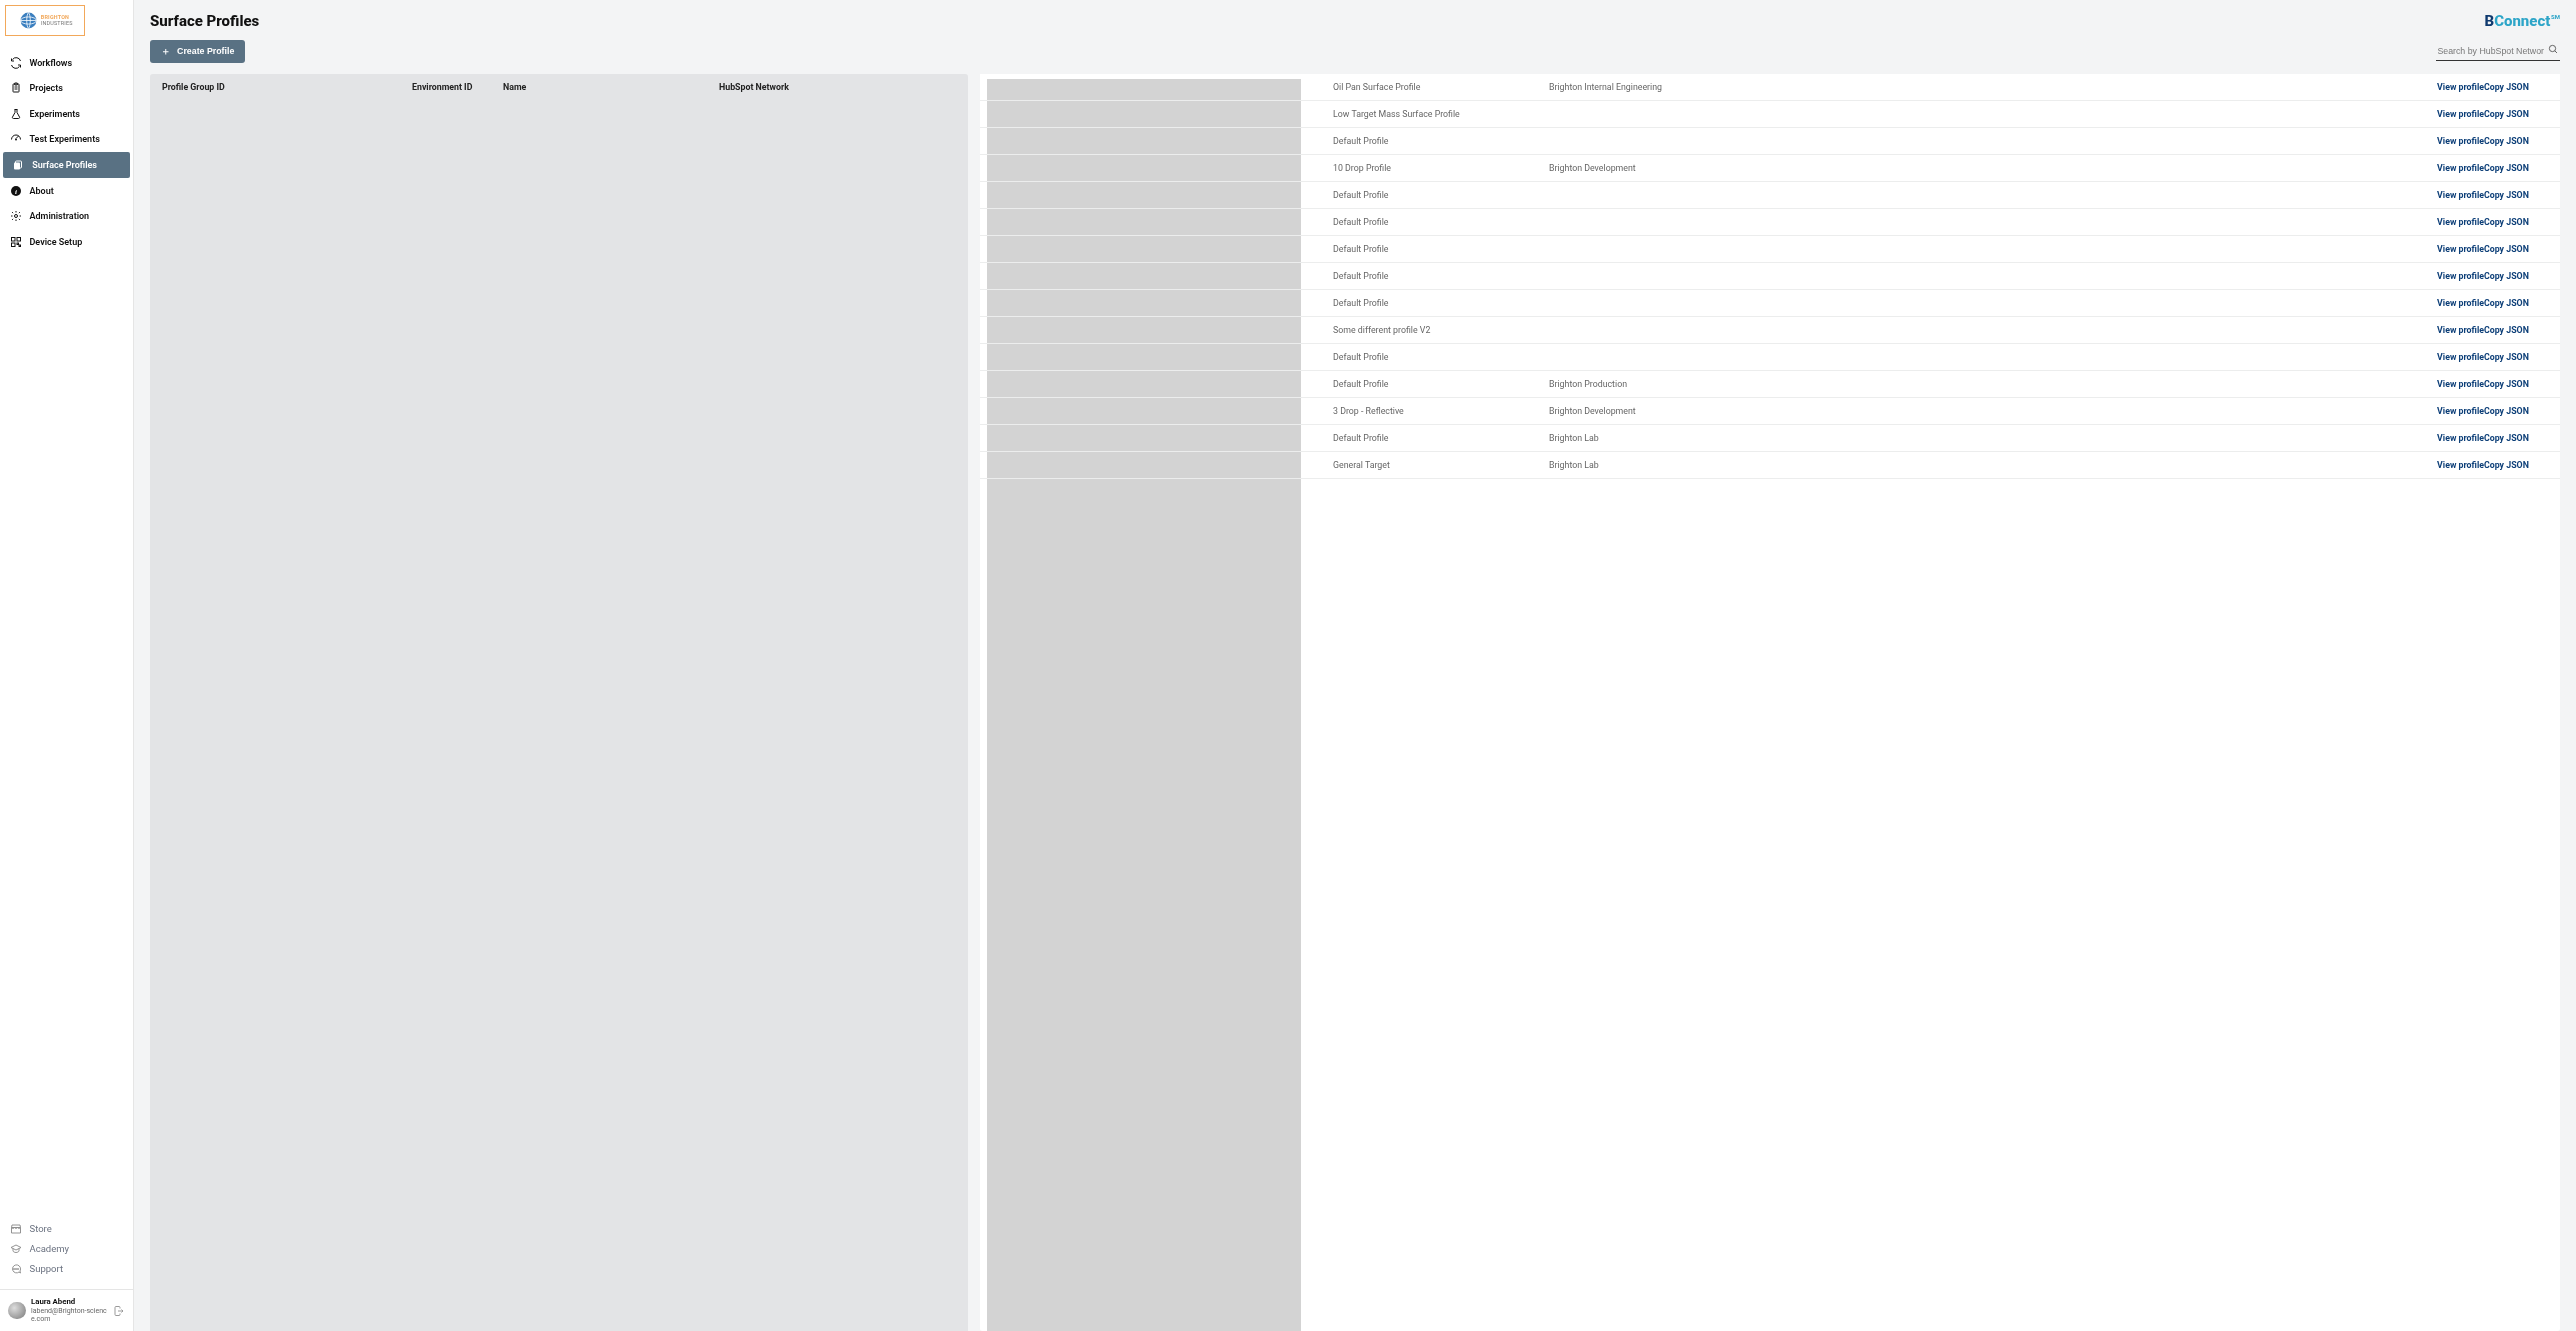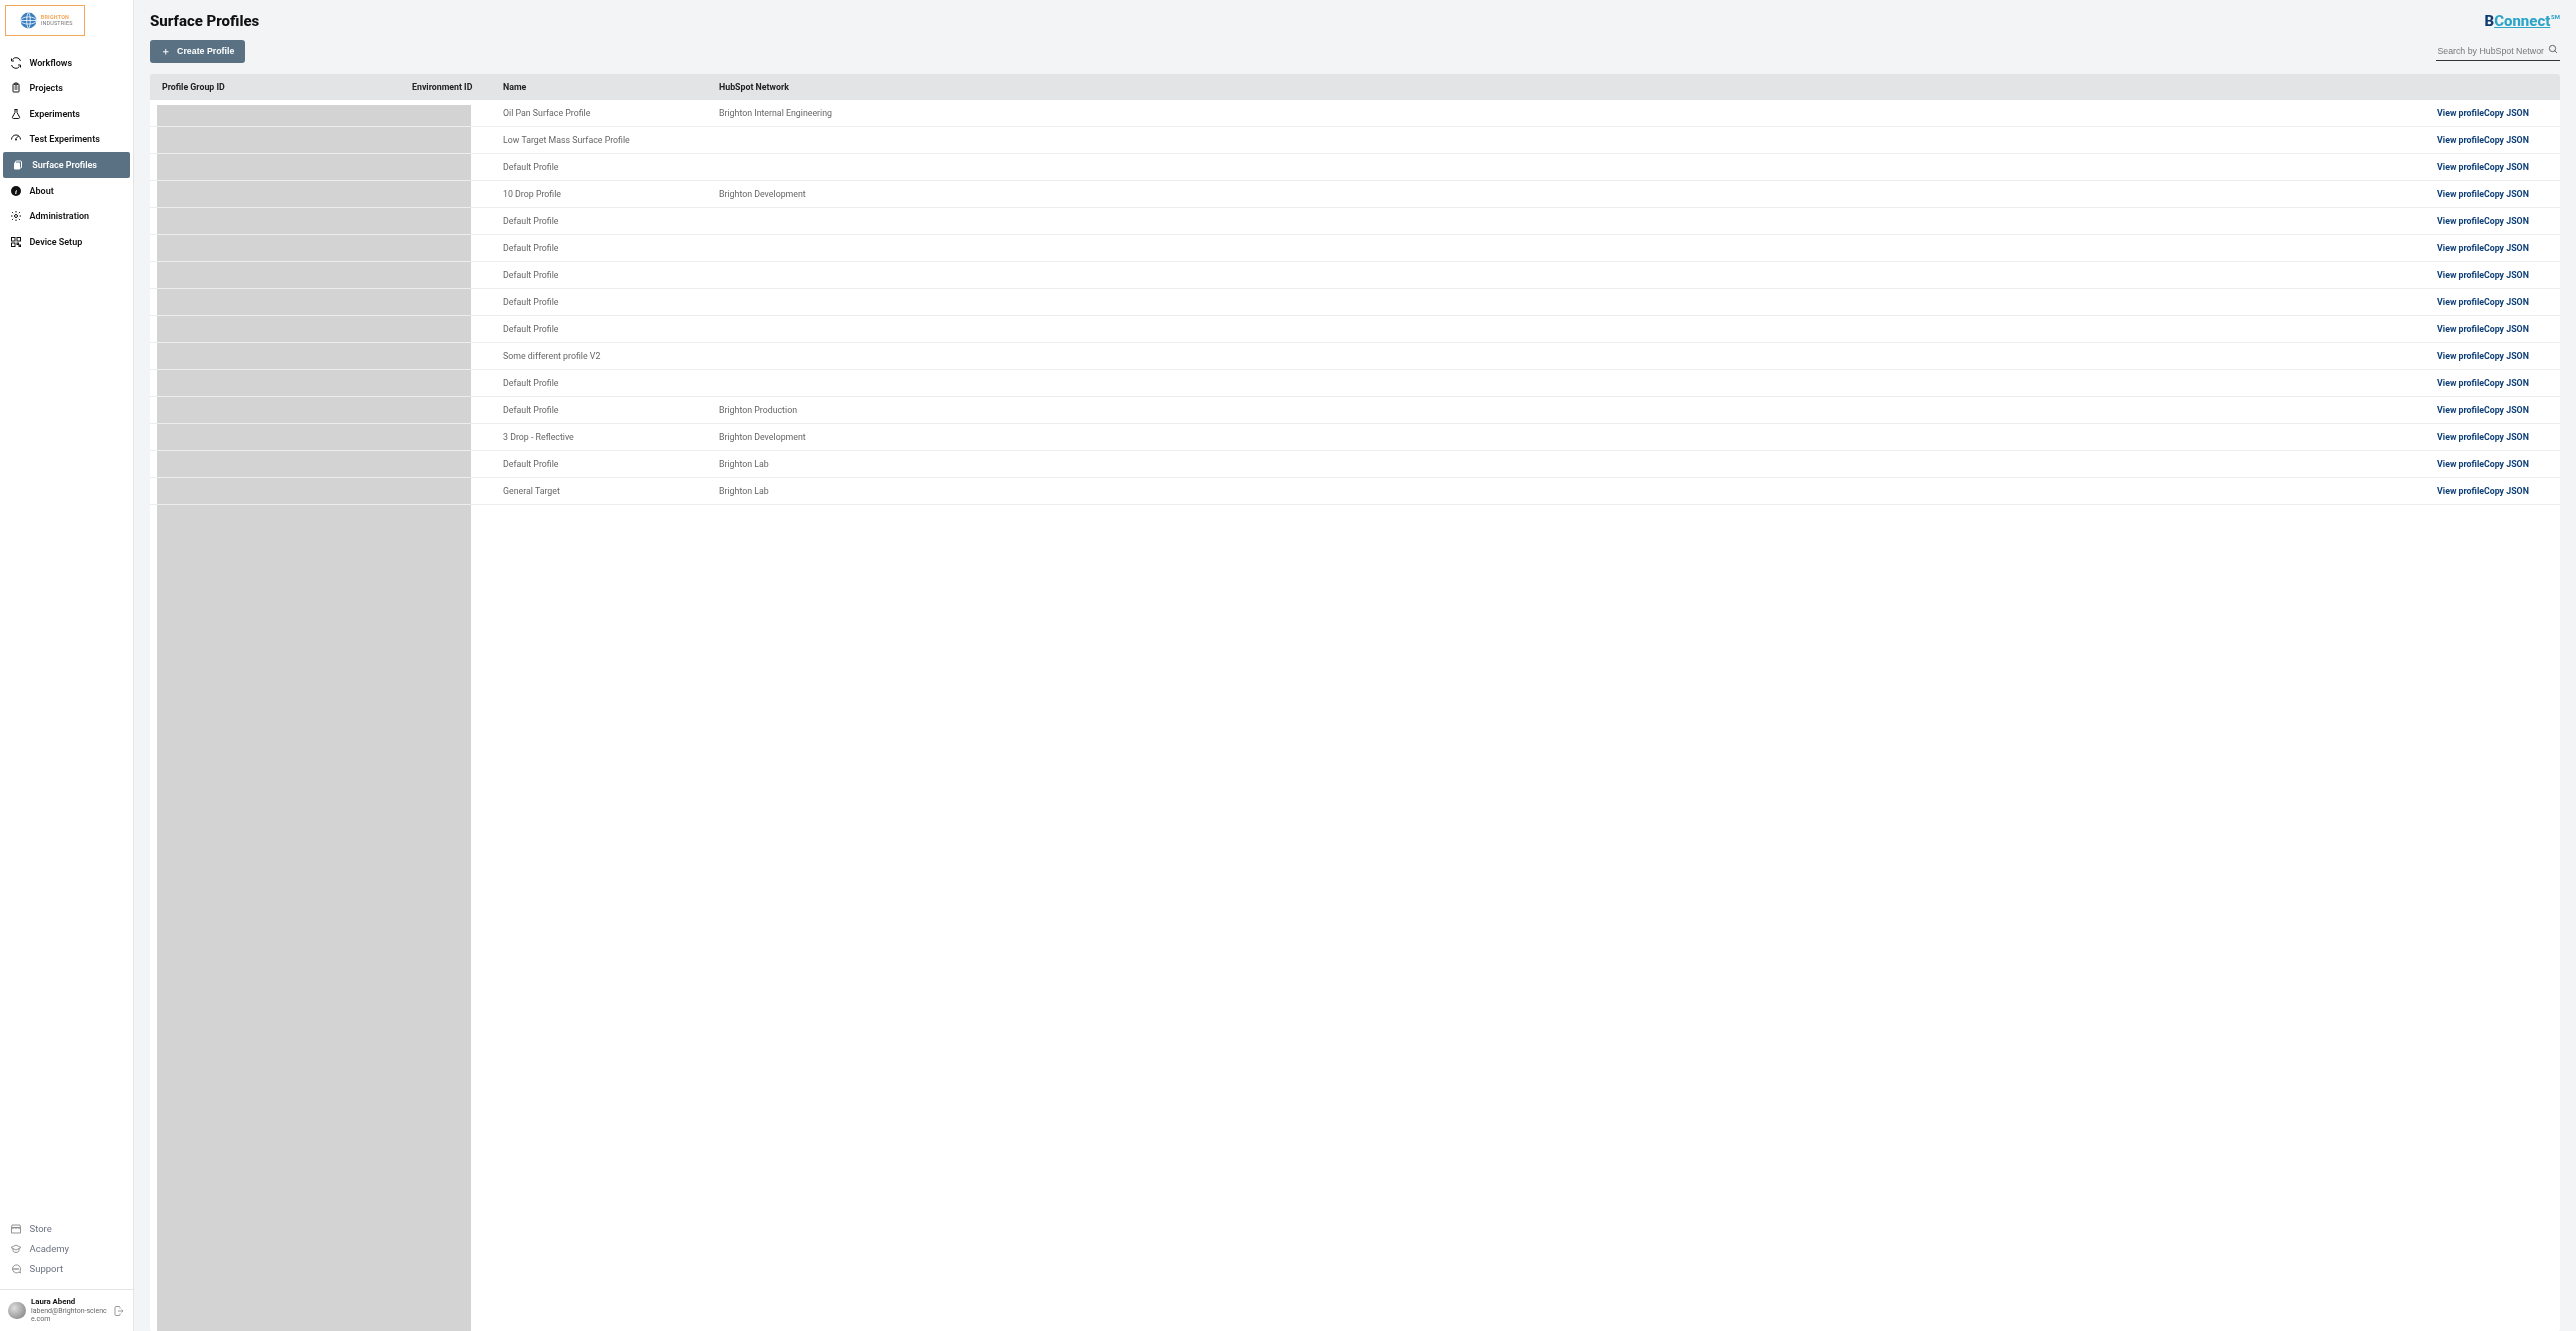--- a/index.html
+++ b/index.html
@@ -70,40 +70,40 @@
 .user-name { font-weight: 700; color:#111; }
 .user-email { color: #666; font-size: 7px; word-break: break-all; }
 .logout-icon { width:12px; height:12px; color:#888; cursor:pointer; }
 
 
 .main { flex: 1; display: flex; flex-direction: column; overflow: hidden; }
 .header { display: flex; align-items: flex-start; padding: 12px 16px 0 16px; }
 .title { font-size: 15px; font-weight: 800; color: #111; }
 .brand { margin-left: auto; font-size: 15px; font-weight: 800; display:flex; align-items:flex-start; }
 .brand-b { color: #0f3a6f; }
-.brand-c { color: #2da5c8; text-decoration: underline; }
+.brand-c { color: #2da5c8; }
 .brand-sm { font-size: 6px; color:#2da5c8; margin-left:0.7px; margin-top:1.4px; font-weight:700; }
 
 .toolbar { display: flex; align-items: center; padding: 9.5px 16px 10.8px 16px; }
 .create-btn {
   background: #597183; color: #fff; border: none;
   padding: 6.8px 10.8px; font-weight: 700; font-size: 8.8px;
   display: flex; align-items: center; gap: 6.8px; cursor: pointer;
   border-radius: 3px;
 }
 .search-wrap { margin-left: auto; position: relative; }
 .search-input {
   border: none; border-bottom: 1px solid #333; background: transparent;
   padding: 4px 16px 4px 1.4px; font-size: 8.8px; width: 124px; outline:none;
   color:#333;
 }
 .search-input::placeholder { color: #777; }
 .search-icon-right { position: absolute; right: 1.4px; top: 2.7px; color:#555; }
 
-.table-container { margin: 0 16px 0 16px; flex:1; overflow:hidden; display:flex; flex-direction:column; }
+.table-container { margin: 0 16px 0 16px; flex:1; overflow:hidden; display:flex; flex-direction:row;gap:12px; }
 .table-head {
   display: grid;
   grid-template-columns: 250px 91px 216px 173px 1fr 64px;
   background: #e3e4e6;
   border-top-left-radius: 2.7px; border-top-right-radius: 2.7px;
   padding: 8px 12px;
   font-size: 8.8px; font-weight: 700; color: #222;
 }
 .table-body { flex:1; background:#fff; overflow-y:auto; border-bottom-left-radius:2.7px; border-bottom-right-radius:2.7px; position:relative; }
 .grey-block {

